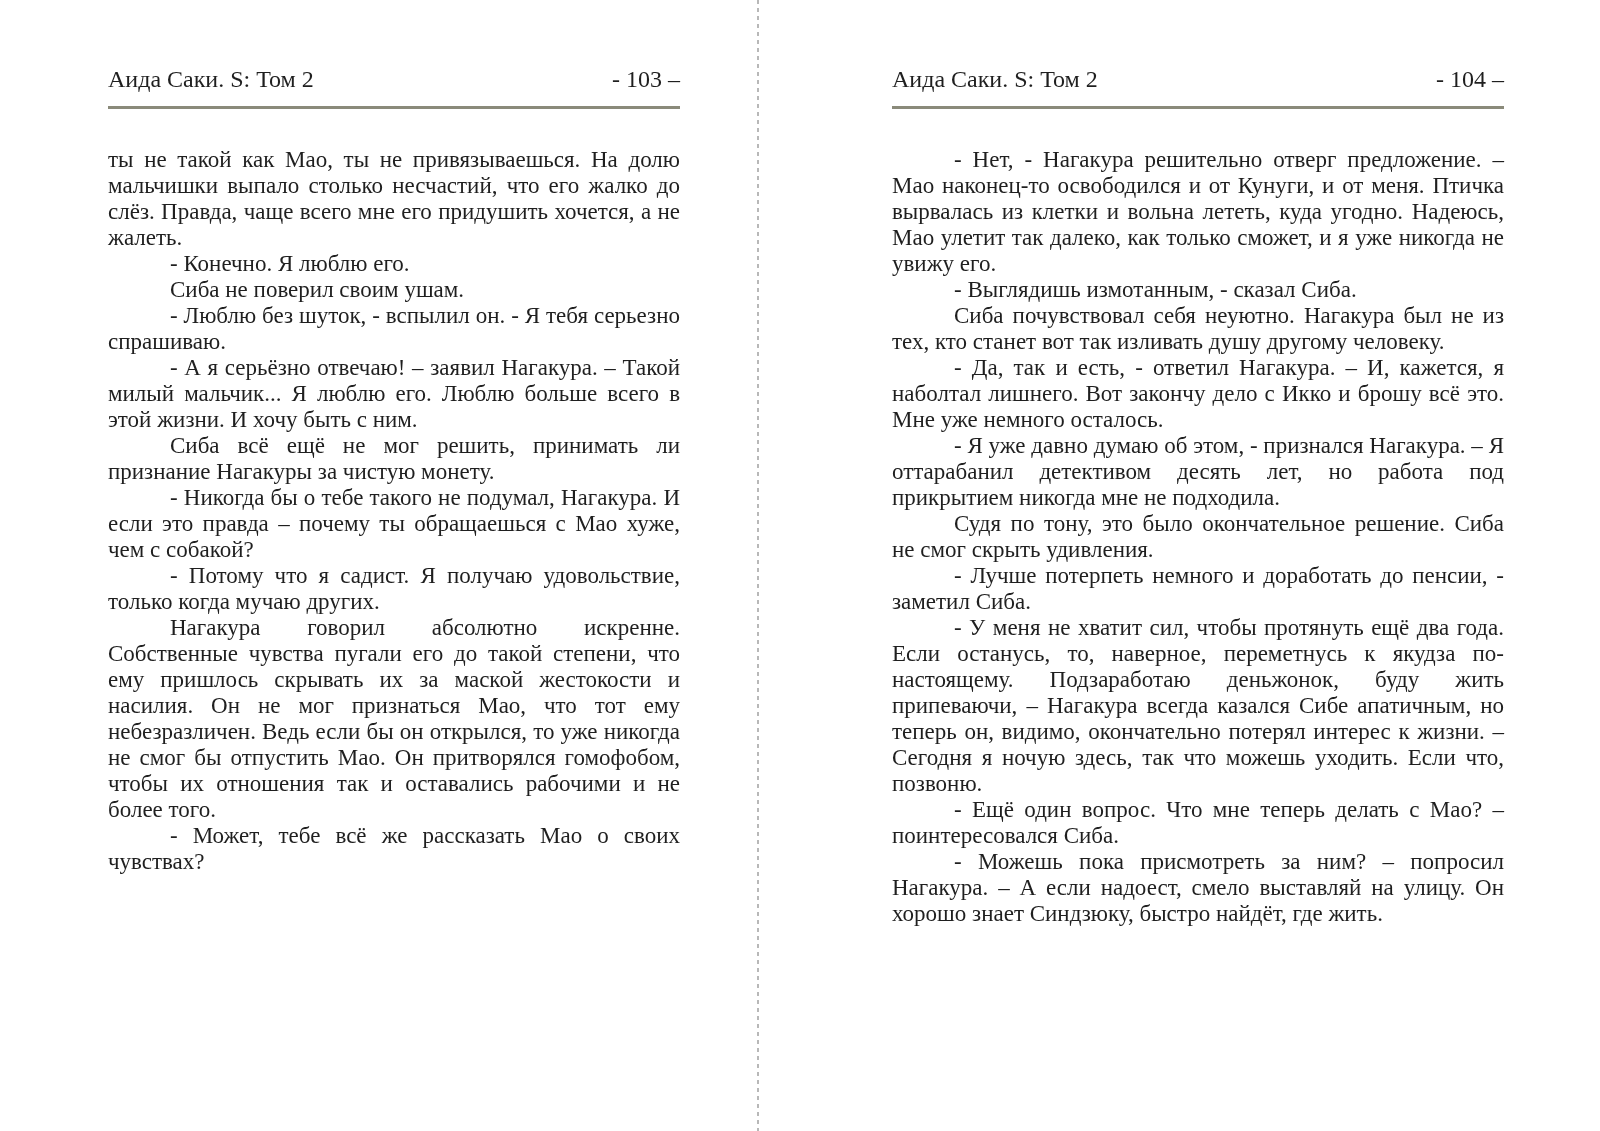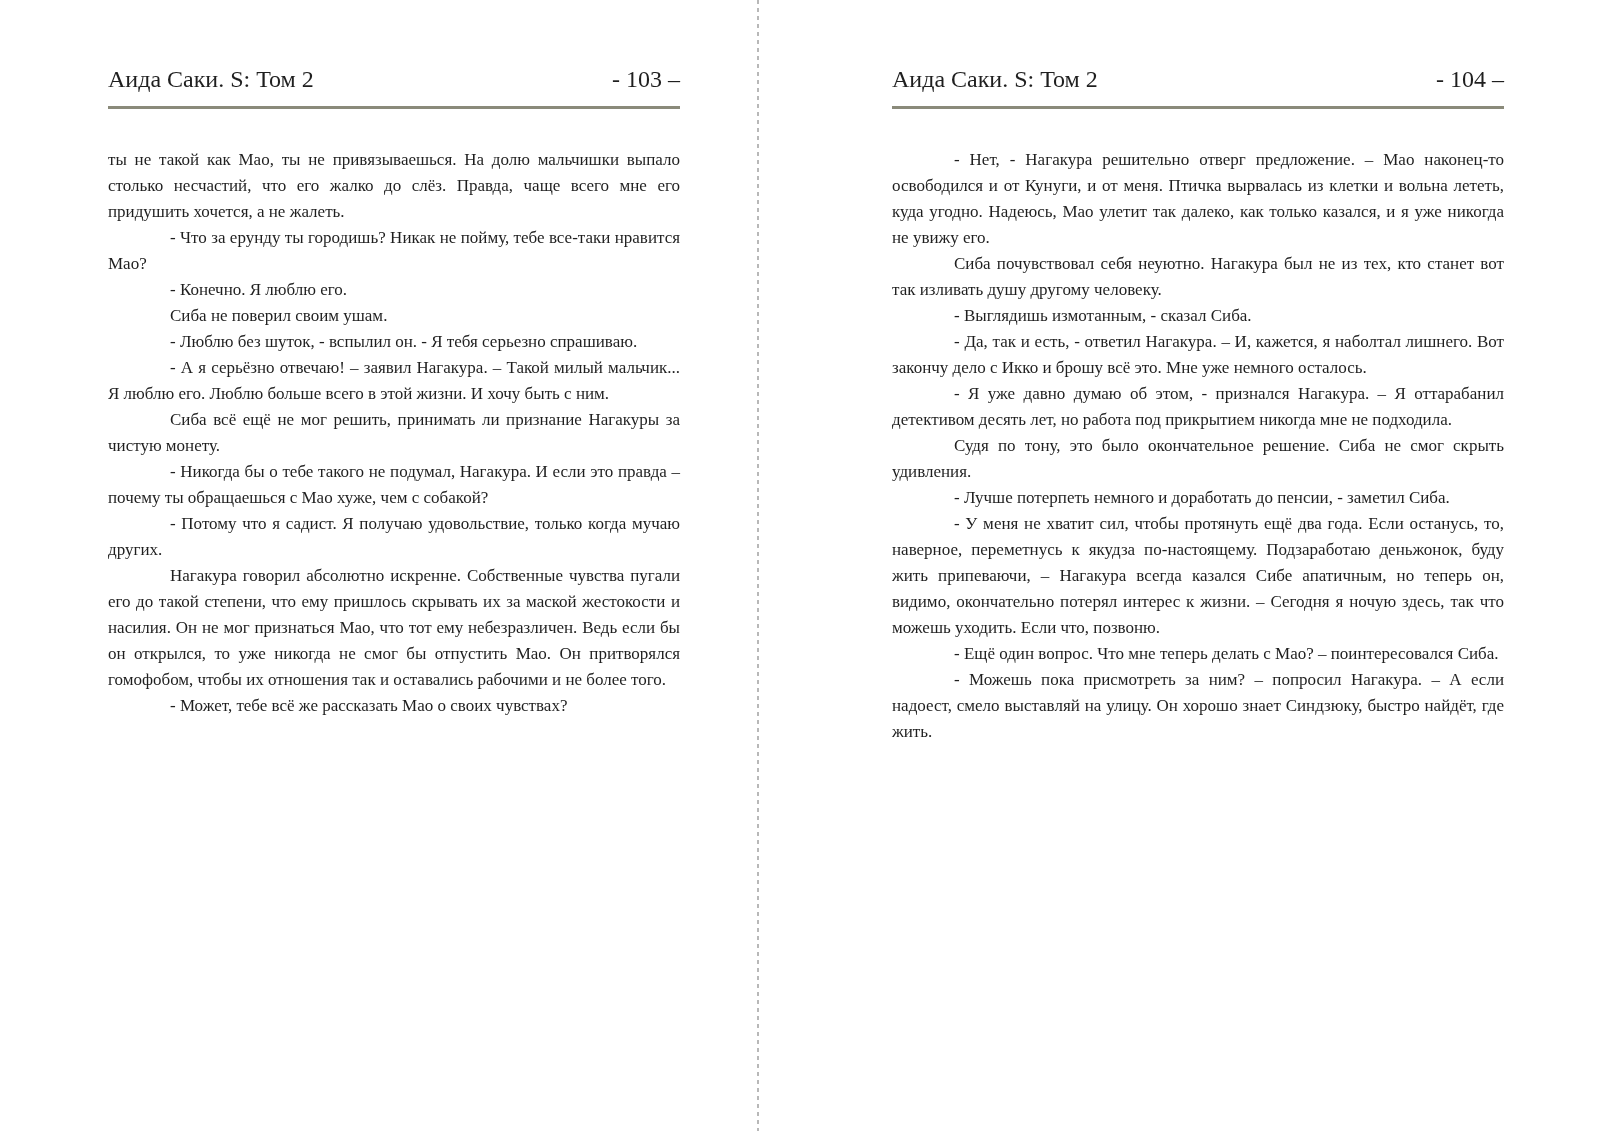--- a/index.html
+++ b/index.html
@@ -44,21 +44,21 @@
     line-height: 30px;
     white-space: nowrap;
   }
   .header-rule {
     margin-top: 12px;
     height: 3px;
     background: #8a8a7a;
   }
   .body-text {
     margin-top: 38px;
-    font-size: 17px;
+    font-size: 23px;
     line-height: 26px;
     text-align: justify;
   }
   .body-text p {
     margin: 0;
     padding: 0;
     text-indent: 62px;
   }
   .body-text p.no-indent {
     text-indent: 0;
@@ -72,43 +72,42 @@
   <div class="divider"></div>
 
   <section class="page left">
     <header class="page-header">
       <span>Аида Саки. S: Том 2</span>
       <span>- 103 –</span>
     </header>
     <div class="header-rule"></div>
     <div class="body-text">
         <p class="no-indent">ты не такой как Мао, ты не привязываешься. На долю мальчишки выпало столько несчастий, что его жалко до слёз. Правда, чаще всего мне его придушить хочется, а не жалеть.</p>
-        <p>- Что за ерунду ты городишь? Никак не пойму, тебе все-таки нравится Мао?</p>
         <p>- Конечно. Я люблю его.</p>
         <p>Сиба не поверил своим ушам.</p>
         <p>- Люблю без шуток, - вспылил он. - Я тебя серьезно спрашиваю.</p>
         <p>- А я серьёзно отвечаю! – заявил Нагакура. – Такой милый мальчик... Я люблю его. Люблю больше всего в этой жизни. И хочу быть с ним.</p>
         <p>Сиба всё ещё не мог решить, принимать ли признание Нагакуры за чистую монету.</p>
         <p>- Никогда бы о тебе такого не подумал, Нагакура. И если это правда – почему ты обращаешься с Мао хуже, чем с собакой?</p>
         <p>- Потому что я садист. Я получаю удовольствие, только когда мучаю других.</p>
         <p>Нагакура говорил абсолютно искренне. Собственные чувства пугали его до такой степени, что ему пришлось скрывать их за маской жестокости и насилия. Он не мог признаться Мао, что тот ему небезразличен. Ведь если бы он открылся, то уже никогда не смог бы отпустить Мао. Он притворялся гомофобом, чтобы их отношения так и оставались рабочими и не более того.</p>
         <p>- Может, тебе всё же рассказать Мао о своих чувствах?</p>
       </div>
   </section>
 
   <section class="page right">
     <header class="page-header">
       <span>Аида Саки. S: Том 2</span>
       <span>- 104 –</span>
     </header>
     <div class="header-rule"></div>
     <div class="body-text">
-        <p>- Нет, - Нагакура решительно отверг предложение. – Мао наконец-то освободился и от Кунуги, и от меня. Птичка вырвалась из клетки и вольна лететь, куда угодно. Надеюсь, Мао улетит так далеко, как только казался, и я уже никогда не увижу его.</p>
+        <p>- Нет, - Нагакура решительно отверг предложение. – Мао наконец-то освободился и от Кунуги, и от меня. Птичка вырвалась из клетки и вольна лететь, куда угодно. Надеюсь, Мао улетит так далеко, как только сможет, и я уже никогда не увижу его.</p>
+        <p>- Выглядишь измотанным, - сказал Сиба.</p>
         <p>Сиба почувствовал себя неуютно. Нагакура был не из тех, кто станет вот так изливать душу другому человеку.</p>
-        <p>- Выглядишь измотанным, - сказал Сиба.</p>
         <p>- Да, так и есть, - ответил Нагакура. – И, кажется, я наболтал лишнего. Вот закончу дело с Икко и брошу всё это. Мне уже немного осталось.</p>
         <p>- Я уже давно думаю об этом, - признался Нагакура. – Я оттарабанил детективом десять лет, но работа под прикрытием никогда мне не подходила.</p>
         <p>Судя по тону, это было окончательное решение. Сиба не смог скрыть удивления.</p>
         <p>- Лучше потерпеть немного и доработать до пенсии, - заметил Сиба.</p>
         <p>- У меня не хватит сил, чтобы протянуть ещё два года. Если останусь, то, наверное, переметнусь к якудза по-настоящему. Подзаработаю деньжонок, буду жить припеваючи, – Нагакура всегда казался Сибе апатичным, но теперь он, видимо, окончательно потерял интерес к жизни. – Сегодня я ночую здесь, так что можешь уходить. Если что, позвоню.</p>
         <p>- Ещё один вопрос. Что мне теперь делать с Мао? – поинтересовался Сиба.</p>
         <p>- Можешь пока присмотреть за ним? – попросил Нагакура. – А если надоест, смело выставляй на улицу. Он хорошо знает Синдзюку, быстро найдёт, где жить.</p>
       </div>
   </section>
 

